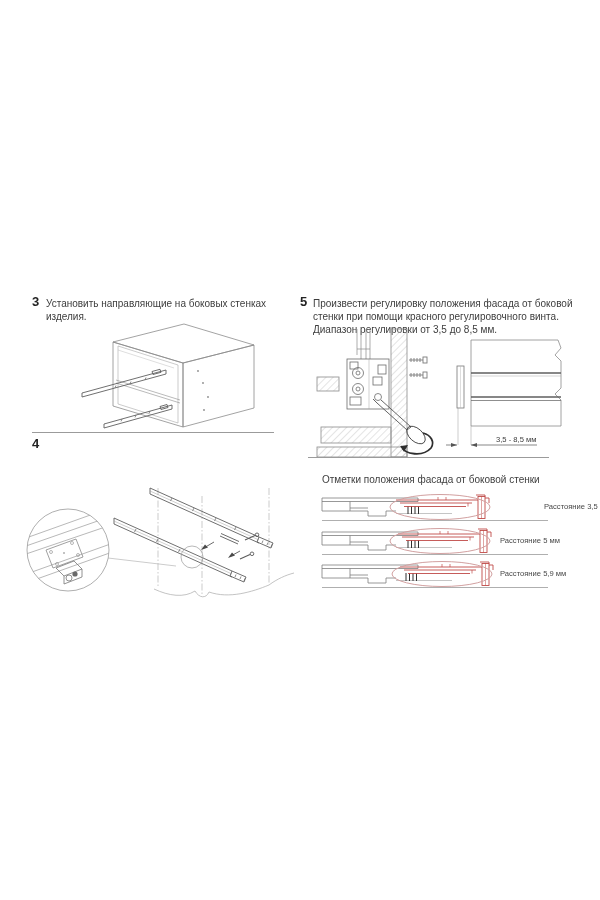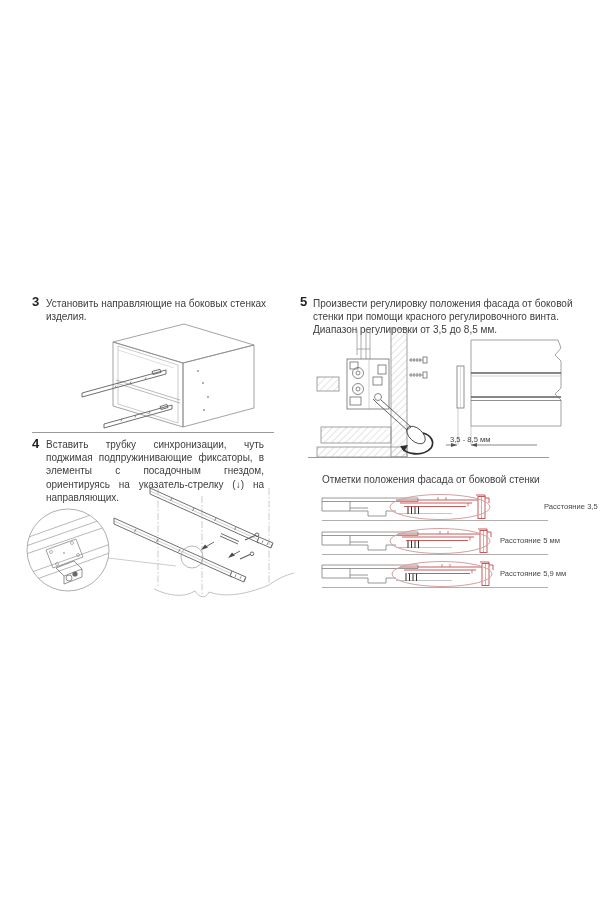--- a/index.html
+++ b/index.html
@@ -49,21 +49,20 @@
       <circle cx="147" cy="67" r="0.9"></circle>
         <circle cx="152" cy="81" r="0.9"></circle>
       <circle cx="142" cy="55" r="0.9"></circle>
         <circle cx="148" cy="94" r="0.9"></circle>
     </g>
   </svg>
 
   <div class="divider" style="left:32px; top:432px; width:242px;"></div>
 
   <span class="num" style="left:32px; top:437px;">4</span>
-  <p class="txt just" style="left:46px; top:438px; width:218px;">Вставить трубку синхронизации, чуть поджимая подпружинивающие фиксаторы, в элементы с посадочным гнездом, ориентируясь на указатель-стрелку (↓) на направляющих.</p>
 
   <svg class="illu" style="left:24px; top:486px;" width="272" height="128" viewBox="0 0 272 128">
     <defs>
         <clipPath id="detClip">
           <circle cx="44" cy="64" r="41"></circle>
         </clipPath>
       </defs>
     <g clip-path="url(#detClip)" fill="none">
       <path d="M2,52 L86,22 M2,60 L88,30 M2,68 L90,38" stroke="#9a9a9a" stroke-width="0.7"></path>
       <path d="M8,86 L92,56 M10,94 L94,64" stroke="#9a9a9a" stroke-width="0.7"></path>
@@ -161,21 +160,21 @@
     <path d="M30,41 L120,41" stroke="#ababab" stroke-width="0.5"></path>
     <path d="M30,62 L120,62" stroke="#5f5f5f" stroke-width="1.3"></path>
     <path d="M30,65.5 L120,65.5" stroke="#5f5f5f" stroke-width="0.7"></path>
     <rect x="16" y="31" width="7" height="42" fill="#ffffff" stroke="#777777" stroke-width="0.8"></rect>
     <path d="M19.5,31 L19.5,73" stroke="#bbbbbb" stroke-width="0.5"></path>
     <path d="M17,73 L17,110 M30,91 L30,110" stroke="#9a9a9a" stroke-width="0.5"></path>
     <path d="M5,110 L16,110 M30,110 L96,110" stroke="#555555" stroke-width="0.7"></path>
     <polygon points="16,110 10,108 10,112" fill="#555555"></polygon>
     <polygon points="30,110 36,108 36,112" fill="#555555"></polygon>
   </svg>
-  <span class="dim" style="left:450px; top:435px;">3,5 - 8,5 мм</span>
+  <span class="dim" style="left:496px; top:435px;">3,5 - 8,5 мм</span>
 
   <div class="divider" style="left:308px; top:457px; width:241px;"></div>
 
   <div class="heading" style="left:322px; top:474px;">Отметки положения фасада от боковой стенки</div>
 
   <svg class="illu" style="left:320px; top:494px;" width="230" height="28" viewBox="0 0 230 28">
     <g fill="none" stroke="#7d7d7d" stroke-width="0.8">
       <path d="M2,4 L98,4 M2,7.5 L98,7.5 M2,17 L48,17 M2,4 L2,17 M30,7.5 L30,17 M30,14 L48,14 M98,4 L98,7.5"></path>
       <path d="M48,17 L48,22 L66,22 L66,17 M66,17 L76,17"></path>
     </g>

